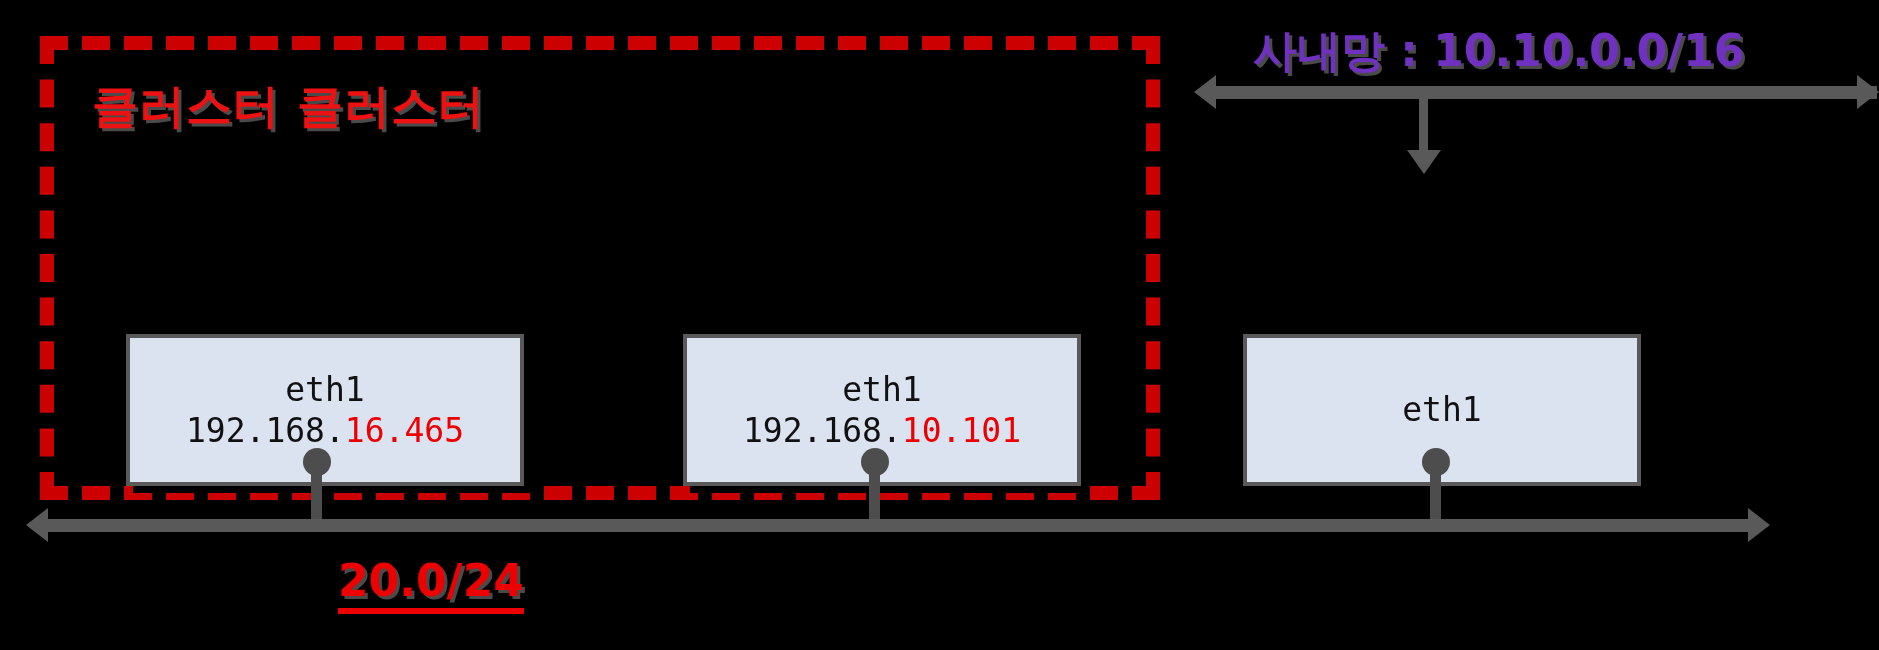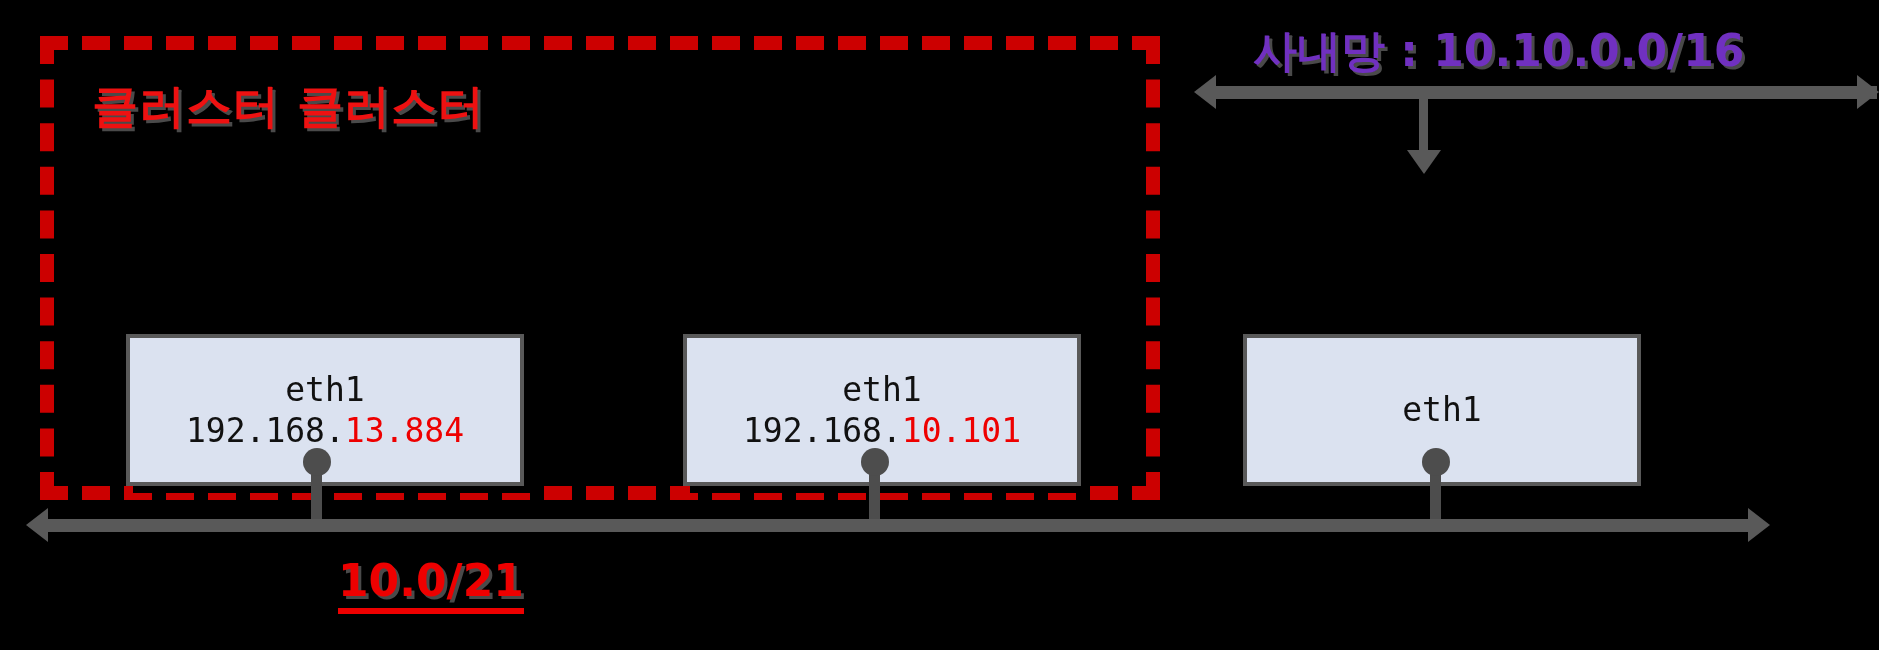--- a/index.html
+++ b/index.html
@@ -153,21 +153,21 @@
 
   <div class="bus" style="left:1216px; top:86px; width:661px;"></div>
   <div class="bus-cap cap-left" style="left:1194px; top:75px;"></div>
   <div class="bus-cap cap-right" style="left:1857px; top:75px;"></div>
 
   <div class="arrow-stem" style="left:1419px; top:92px; height:62px;"></div>
   <div class="arrow-head-down" style="left:1407px; top:150px;"></div>
 
   <div class="node" id="node0">
     <span class="iface">eth1</span>
-    <span class="ipline"><span>192.168.</span><span class="hi">13.884</span></span>
+    <span class="ipline"><span>192.168.</span><span class="hi">16.465</span></span>
   </div>
   <div class="conn-stem" style="left:311px; top:462px; height:58px;"></div>
   <div class="conn-dot" style="left:303px; top:448px;"></div>
 
   <div class="node" id="node1">
     <span class="iface">eth1</span>
     <span class="ipline"><span>192.168.</span><span class="hi">10.101</span></span>
   </div>
   <div class="conn-stem" style="left:869px; top:462px; height:58px;"></div>
   <div class="conn-dot" style="left:861px; top:448px;"></div>
@@ -175,15 +175,15 @@
   <div class="node" id="node2">
     <span class="iface">eth1</span>
   </div>
   <div class="conn-stem" style="left:1430px; top:462px; height:58px;"></div>
   <div class="conn-dot" style="left:1422px; top:448px;"></div>
 
   <div class="bus" style="left:48px; top:519px; width:1700px;"></div>
   <div class="bus-cap cap-left" style="left:26px; top:508px;"></div>
   <div class="bus-cap cap-right" style="left:1748px; top:508px;"></div>
 
-  <div class="subnet-label">10.0/21</div>
+  <div class="subnet-label">20.0/24</div>
 
 </div>
 
 </body></html>

